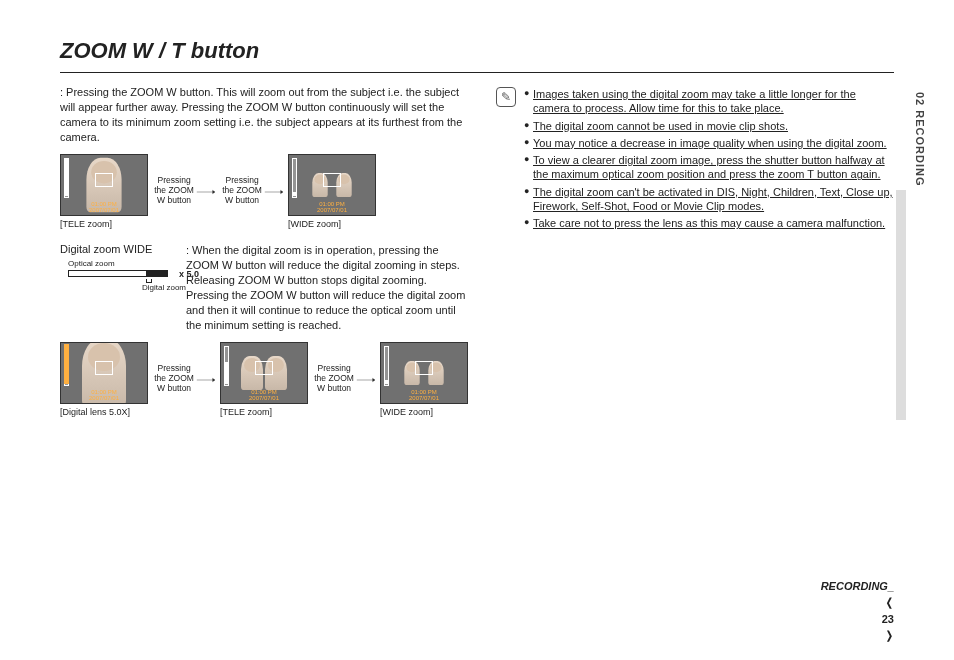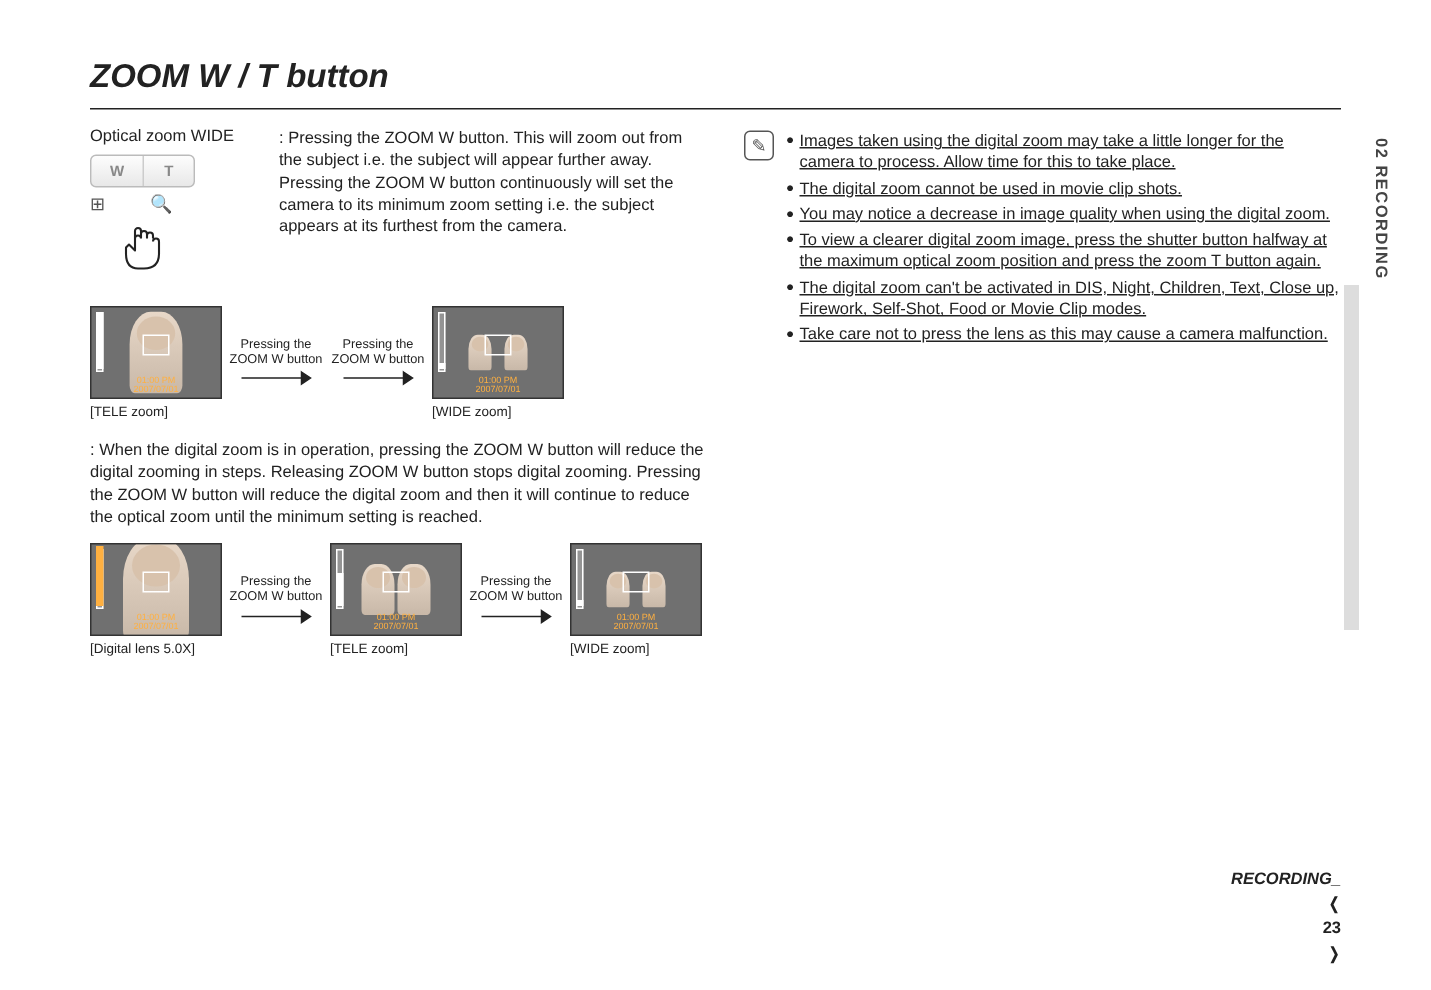--- a/index.html
+++ b/index.html
@@ -48,21 +48,21 @@
     display:flex; align-items:center; justify-content:center; overflow:hidden;
   }
   .thumb .faces { display:flex; gap:2px; }
   .face { width:22px; height:34px; background:linear-gradient(#e8d8c8,#c8b8a8); border-radius:40% 40% 10% 10%; position:relative; }
   .face::before { content:""; position:absolute; top:2px; left:3px; width:16px; height:14px; background:#d8c2ac; border-radius:50%; }
   .thumb .af { position:absolute; width:18px; height:14px; border:1.5px solid #fff; top:18px; left:34px; }
   .thumb .zbar { position:absolute; left:3px; top:3px; width:5px; height:40px; background:rgba(255,255,255,0.25); border:1px solid #fff; }
   .thumb .zfill { position:absolute; left:3px; bottom:19px; width:5px; background:#fff; }
   .thumb .ts { position:absolute; bottom:2px; left:0; right:0; text-align:center; font-size:6px; color:#ffb040; }
   .thumb-caption { font-size:9px; margin-top:3px; }
-  .arrow-col { display:flex; flex-direction:column; align-items:center; width:64px; }
+  .arrow-col { display:flex; flex-direction:row; align-items:center; width:64px; }
   .arrow-col .txt { font-size:8.5px; text-align:center; line-height:1.15; margin-bottom:2px; }
   .arrow-svg { width:50px; height:12px; }
   .zoom-bar-diag { margin: 4px 0 0 8px; font-size:8.5px; }
   .zoom-bar-diag .bar { position:relative; width:100px; height:7px; border:1px solid #222; margin:2px 0; }
   .zoom-bar-diag .bar .d { position:absolute; right:-1px; top:-1px; bottom:-1px; width:22px; background:#222; }
   .zoom-bar-diag .x { position:absolute; right:-32px; top:-2px; font-size:9px; font-weight:bold; }
   .zoom-bar-diag .lbl { font-size:8px; }
   .zoom-bar-diag .lbl.d { text-align:right; padding-right:0; }
   .zoom-bar-diag .tick { width:6px; height:4px; border:1px solid #222; border-top:none; margin-left:78px; }
   .note-box { display:flex; align-items:flex-start; gap:8px; }
@@ -89,82 +89,76 @@
 </head>
 <body>
 
 <div class="page-title">ZOOM W / T button</div>
 
 <div class="columns">
   <div class="col-left">
 
 
     <div class="row-def">
+      <div class="desc">: Pressing the ZOOM W button. This will zoom out from the subject i.e. the subject will appear further away. Pressing the ZOOM W button continuously will set the camera to its minimum zoom setting i.e. the subject appears at its furthest from the camera.</div>
+    </div>
+
+    <div class="thumb-row">
+      <div class="thumb-group">
+        <div class="thumb">
+          <div class="zbar"></div>
+            <div class="zfill" style="height:38px;"></div>
+          <div class="faces">
+              <div class="face" style="transform:scale(1.6)"></div>
+            </div>
+          <div class="af"></div>
+            <div class="ts">01:00 PM<br>2007/07/01</div>
+        </div>
+        <div class="thumb-caption">[TELE zoom]</div>
+      </div>
+      <div class="arrow-col">
+        <div class="txt">Pressing the ZOOM W button</div>
+        <svg class="arrow-svg" viewBox="0 0 50 12">
+            <path d="M2 6 H42 M42 2 L48 6 L42 10 Z" fill="#222" stroke="#222" stroke-width="1"></path>
+          </svg>
+      </div>
+      <div class="arrow-col">
+        <div class="txt">Pressing the ZOOM W button</div>
+        <svg class="arrow-svg" viewBox="0 0 50 12">
+            <path d="M2 6 H42 M42 2 L48 6 L42 10 Z" fill="#222" stroke="#222" stroke-width="1"></path>
+          </svg>
+      </div>
+      <div class="thumb-group">
+        <div class="thumb">
+          <div class="zbar"></div>
+            <div class="zfill" style="height:4px;"></div>
+          <div class="faces">
+              <div class="face" style="transform:scale(0.7)"></div>
+              <div class="face" style="transform:scale(0.7)"></div>
+            </div>
+          <div class="af"></div>
+            <div class="ts">01:00 PM<br>2007/07/01</div>
+        </div>
+        <div class="thumb-caption">[WIDE zoom]</div>
+      </div>
+    </div>
+
+    <div class="row-def">
       <div class="term" style="width:126px;">
-        <span>Optical zoom WIDE</span>
-        <div class="wt-block">
-          <div>
-            <div class="wt-button">
-              <span>W</span>
-              <span>T</span>
-            </div>
-            <div class="wt-icons">
-              <span>⊞</span>
-              <span>🔍</span>
-            </div>
-          </div>
-        </div>
-        <svg class="hand-svg" width="38" height="40" viewBox="0 0 38 40">
-          <path d="M12 8 v-5 a2 2 0 0 1 4 0 v5 M16 8 v-3 a2 2 0 0 1 4 0 v3 M20 8 v-2 a2 2 0 0 1 4 0 v2 M24 10 a2 2 0 0 1 4 0 v8 q0 10 -10 10 h-4 q-8 0 -8 -10 v-4 l2 -2 4 4 v-8 a2 2 0 0 1 4 0" fill="#fff" stroke="#222" stroke-width="1.4" stroke-linejoin="round"></path>
-        </svg>
-      </div>
-      <div class="desc">: Pressing the ZOOM W button. This will zoom out from the subject i.e. the subject will appear further away. Pressing the ZOOM W button continuously will set the camera to its minimum zoom setting i.e. the subject appears at its furthest from the camera.</div>
-    </div>
-
-    <div class="thumb-row">
-      <div class="thumb-group">
-        <div class="thumb">
-          <div class="zbar"></div>
-            <div class="zfill" style="height:38px;"></div>
-          <div class="faces">
-              <div class="face" style="transform:scale(1.6)"></div>
-            </div>
-          <div class="af"></div>
-            <div class="ts">01:00 PM<br>2007/07/01</div>
-        </div>
-        <div class="thumb-caption">[TELE zoom]</div>
-      </div>
-      <div class="arrow-col">
-        <div class="txt">Pressing the ZOOM W button</div>
-        <svg class="arrow-svg" viewBox="0 0 50 12">
-            <path d="M2 6 H42 M42 2 L48 6 L42 10 Z" fill="#222" stroke="#222" stroke-width="1"></path>
-          </svg>
-      </div>
-      <div class="arrow-col">
-        <div class="txt">Pressing the ZOOM W button</div>
-        <svg class="arrow-svg" viewBox="0 0 50 12">
-            <path d="M2 6 H42 M42 2 L48 6 L42 10 Z" fill="#222" stroke="#222" stroke-width="1"></path>
-          </svg>
-      </div>
-      <div class="thumb-group">
-        <div class="thumb">
-          <div class="zbar"></div>
-            <div class="zfill" style="height:4px;"></div>
-          <div class="faces">
-              <div class="face" style="transform:scale(0.7)"></div>
-              <div class="face" style="transform:scale(0.7)"></div>
-            </div>
-          <div class="af"></div>
-            <div class="ts">01:00 PM<br>2007/07/01</div>
-        </div>
-        <div class="thumb-caption">[WIDE zoom]</div>
-      </div>
-    </div>
-
-    <div class="row-def">
+        <span>Digital zoom WIDE</span>
+        <div class="zoom-bar-diag">
+          <div class="lbl">Optical zoom</div>
+          <div class="bar">
+              <div class="d"></div>
+              <span class="x">x 5.0</span>
+            </div>
+          <div class="tick"></div>
+          <div class="lbl d">Digital zoom</div>
+        </div>
+      </div>
       <div class="desc">: When the digital zoom is in operation, pressing the ZOOM W button will reduce the digital zooming in steps. Releasing ZOOM W button stops digital zooming. Pressing the ZOOM W button will reduce the digital zoom and then it will continue to reduce the optical zoom until the minimum setting is reached.</div>
     </div>
 
     <div class="thumb-row">
       <div class="thumb-group">
         <div class="thumb">
           <div class="zbar"></div>
             <div class="zfill" style="height:40px;background:#ffb040;"></div>
           <div class="faces">
               <div class="face" style="transform:scale(2)"></div>

